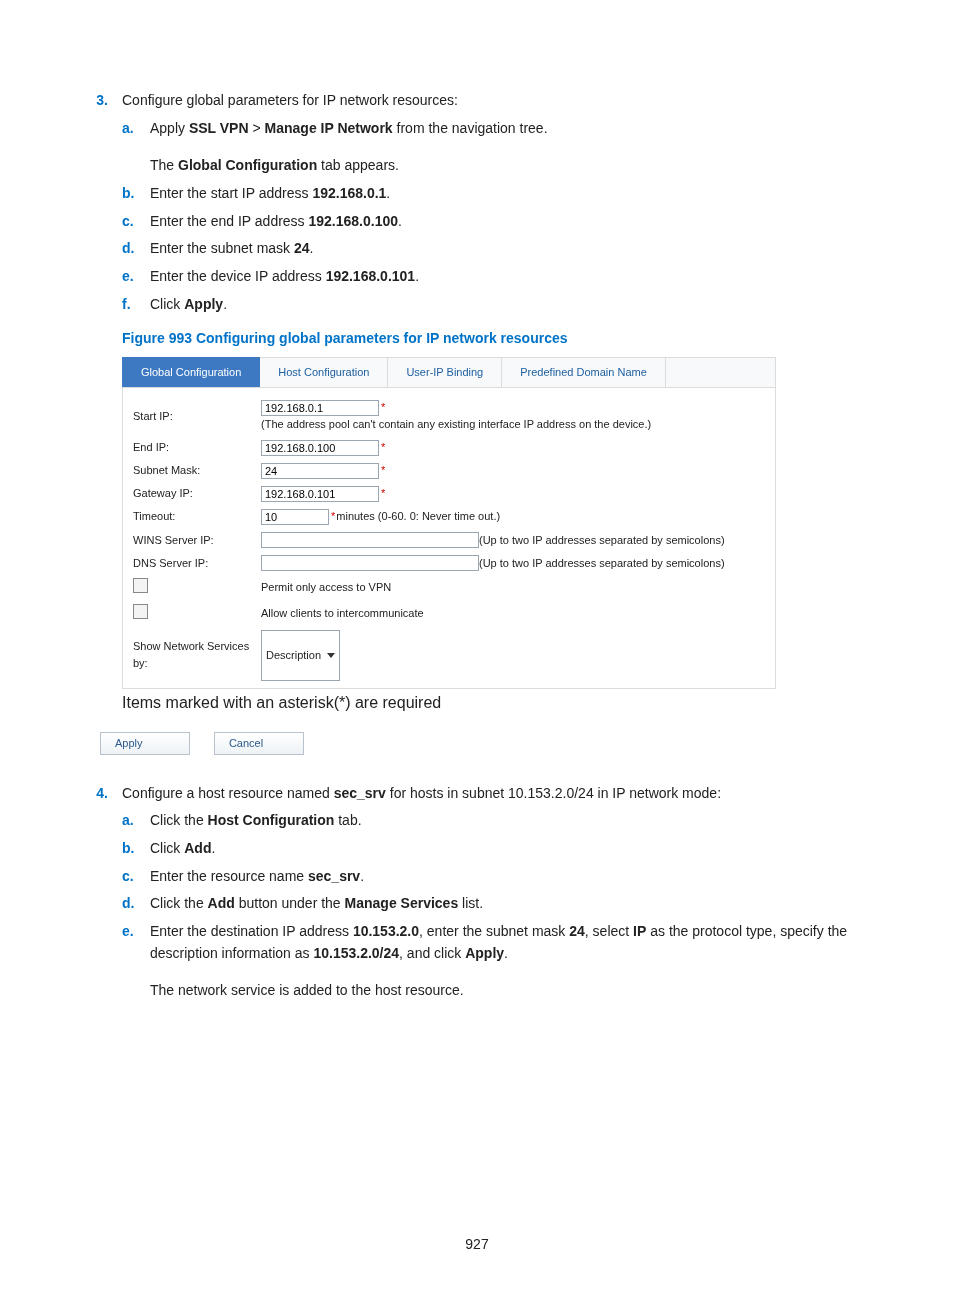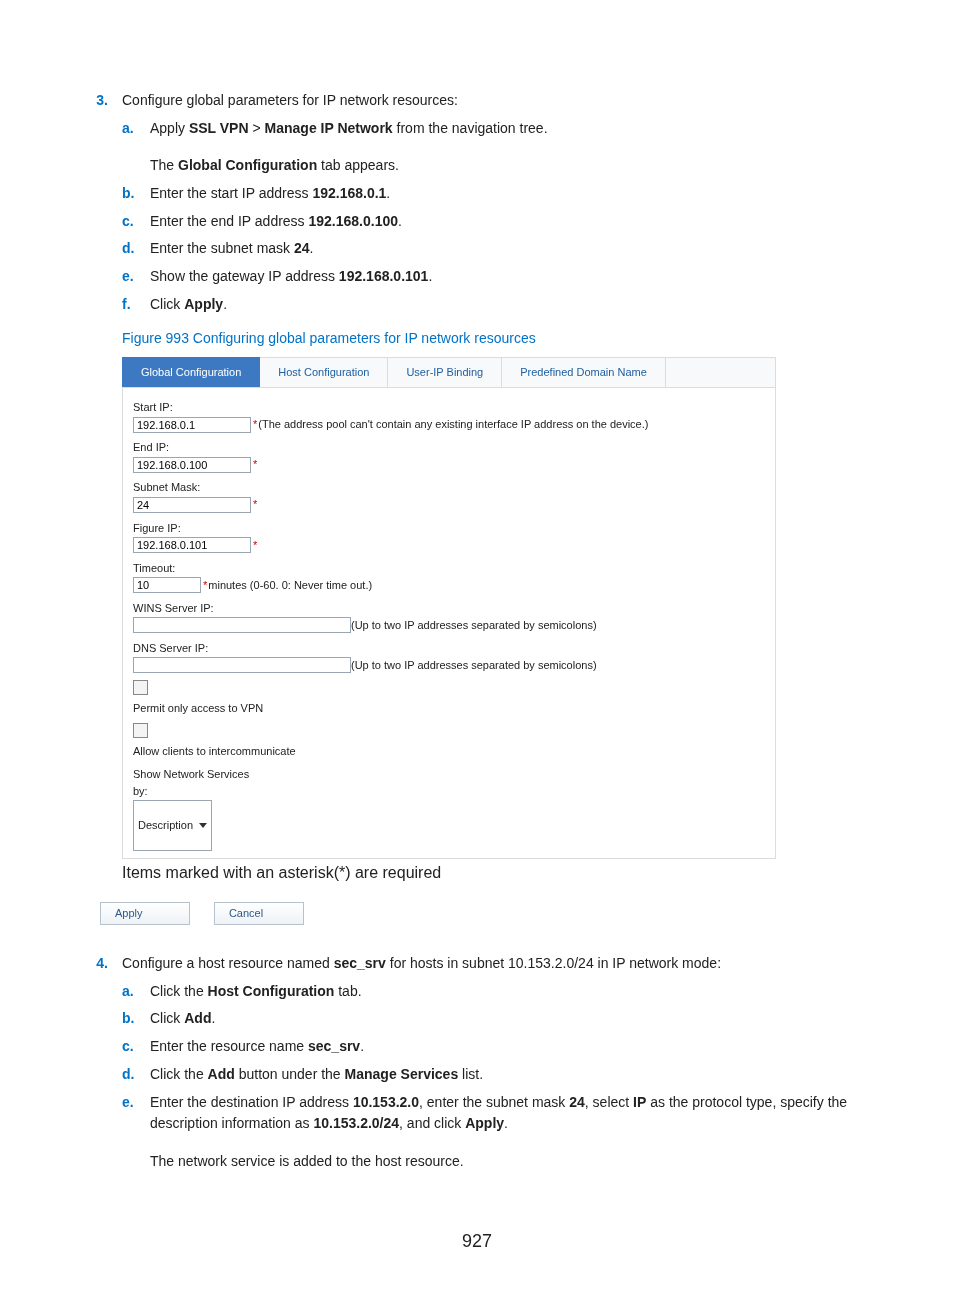--- a/index.html
+++ b/index.html
@@ -57,21 +57,21 @@
   }
   .sub-body { flex: 1; }
   .sub-body .extra {
     margin-top: 16px;
     display: block;
   }
   .bold { font-weight: bold; }
 
   .fig-caption {
     color: #0073C8;
-    font-weight: normal;
+    font-weight: bold;
     margin: 12px 0 8px 32px;
   }
 
   
   .ui-shot {
     margin-left: 32px;
     width: 654px;
     font-family: Tahoma, Arial, sans-serif;
     font-size: 11px;
     color: #222;
@@ -103,23 +103,22 @@
     background: #f7f9fb;
   }
 
   .form-area {
     border: 1px solid #dcdcdc;
     border-top: none;
     padding: 8px 10px 4px 10px;
   }
   .frow {
     display: flex;
-    align-items: flex-start;
+    align-items: center;
     padding: 3px 0;
-    flex-direction: column;
   }
   .flabel {
     width: 128px;
     flex-shrink: 0;
   }
   .fval {
     flex: 1;
     display: flex;
     align-items: center;
     flex-wrap: wrap;
@@ -177,21 +176,21 @@
     margin: 0 10px;
     font-size: 11px;
     font-family: Tahoma, Arial, sans-serif;
   }
 
   .page-number {
     position: absolute;
     bottom: 40px;
     left: 0; right: 0;
     text-align: center;
-    font-size: 18px;
+    font-size: 14px;
   }
 </style>
 </head>
 <body>
 
 <div class="page">
 
   <div class="step">
     <div class="step-row">
       <div class="step-num">3.</div>
@@ -225,21 +224,21 @@
       <div class="sub-item">
         <div class="sub-letter">d.</div>
         <div class="sub-body">
           <span>Enter the subnet mask </span><span class="bold">24</span><span>.</span>
         </div>
       </div>
 
       <div class="sub-item">
         <div class="sub-letter">e.</div>
         <div class="sub-body">
-          <span>Show the gateway IP address </span><span class="bold">192.168.0.101</span><span>.</span>
+          <span>Enter the device IP address </span><span class="bold">192.168.0.101</span><span>.</span>
         </div>
       </div>
 
       <div class="sub-item">
         <div class="sub-letter">f.</div>
         <div class="sub-body">
           <span>Click </span><span class="bold">Apply</span><span>.</span>
         </div>
       </div>
     </div>
@@ -272,21 +271,21 @@
           </div>
         </div>
         <div class="frow">
           <div class="flabel">Subnet Mask:</div>
           <div class="fval">
             <input type="text" class="short" value="24" style="">
             <span class="star">*</span>
           </div>
         </div>
         <div class="frow">
-          <div class="flabel">Figure IP:</div>
+          <div class="flabel">Gateway IP:</div>
           <div class="fval">
             <input type="text" class="short" value="192.168.0.101" style="">
             <span class="star">*</span>
           </div>
         </div>
         <div class="frow">
           <div class="flabel">Timeout:</div>
           <div class="fval">
             <input type="text" class="tiny" value="10" style="">
             <span class="star">*</span>

